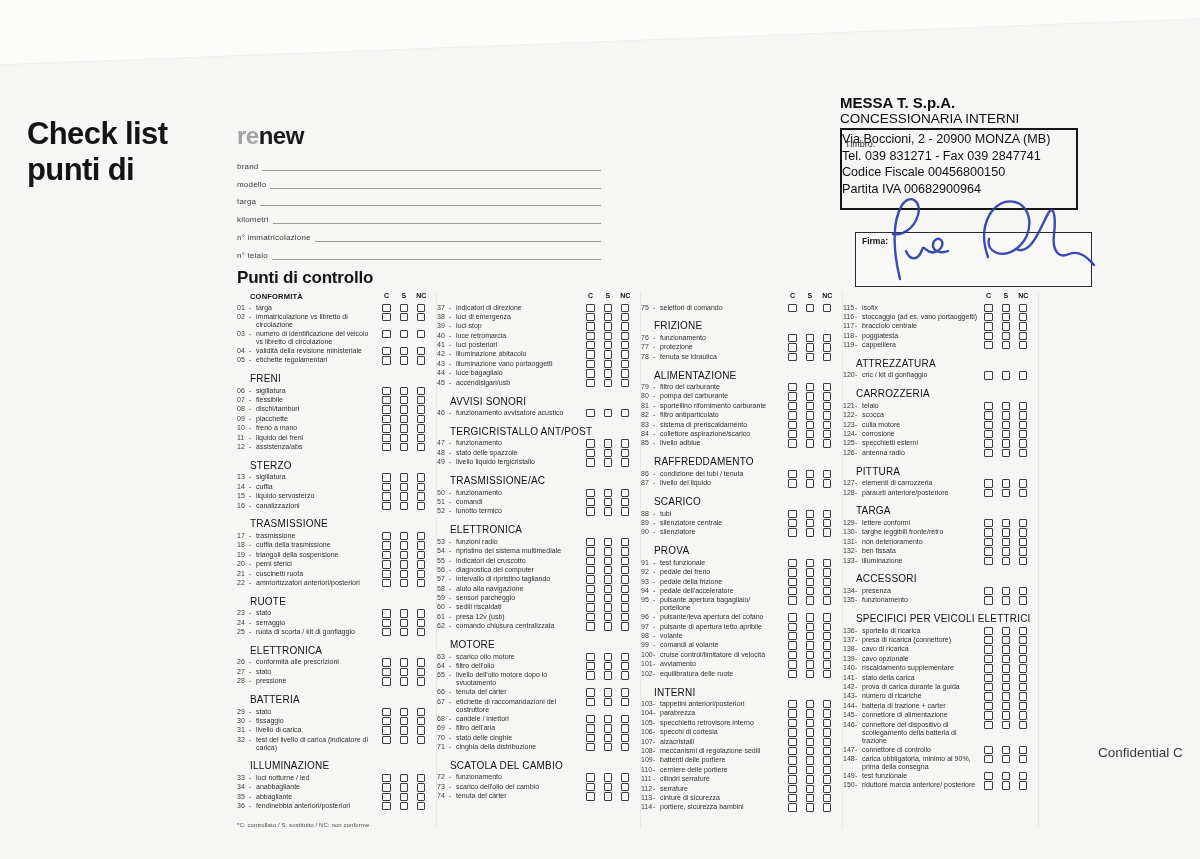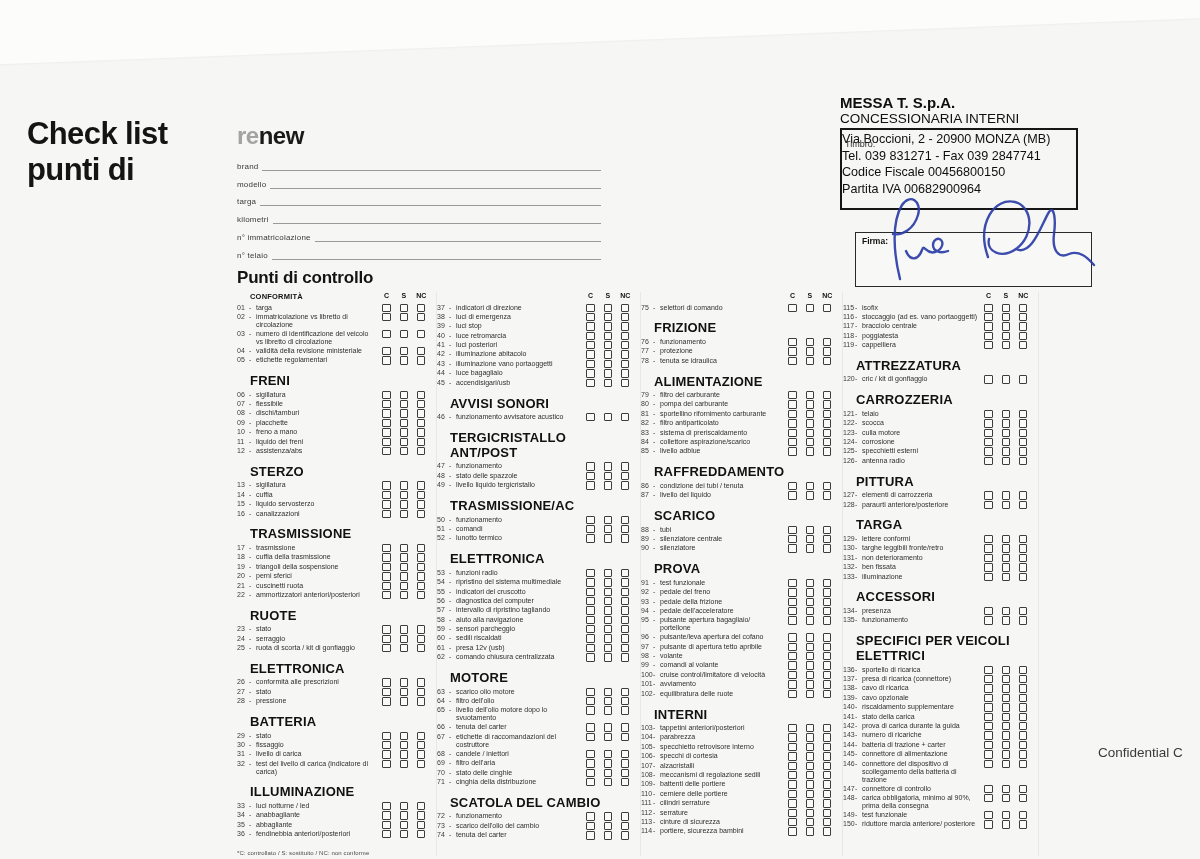--- a/index.html
+++ b/index.html
@@ -37,21 +37,21 @@
   .checklist{position:absolute;left:237px;top:292px;display:flex;}
   .col{box-sizing:border-box;padding-right:6px;border-right:1px solid rgba(0,0,0,0.055);}
   .col0{width:200px;}
   .col1w{width:204px;}
   .col2w{width:202px;}
   .col3w{width:196px;}
   .col-head{display:flex;align-items:flex-start;height:11px;}
   .head-title{flex:1;font-size:7.5px;font-weight:700;color:#111;padding-left:13px;letter-spacing:0.2px;}
   .marks{width:52px;display:flex;flex-shrink:0;}
   .mark{width:17.3px;text-align:center;font-size:7px;font-weight:700;color:#111;}
-  .sec-title{font-size:13px;font-weight:700;color:#111;margin:8px 0 2px 13px;letter-spacing:0.2px;}
+  .sec-title{font-size:10px;font-weight:400;color:#111;margin:8px 0 2px 13px;letter-spacing:0.2px;}
   .row{display:flex;align-items:flex-start;padding:0.5px 0;}
   .num{width:12px;flex-shrink:0;font-size:7px;color:#3b3b3b;line-height:8px;}
   .dash{width:7px;flex-shrink:0;font-size:7px;color:#3b3b3b;line-height:8px;text-align:left;}
   .lbl{flex:1;font-size:7px;color:#2e2e2e;line-height:8px;padding-right:2px;}
   .cbs{width:52px;display:flex;flex-shrink:0;}
   .cb-cell{width:17.3px;display:flex;justify-content:center;}
   .cb{width:6.4px;height:6.4px;border:1px solid #3d3d3d;border-radius:1px;background:#fafaf8;}
   .footnote{font-size:6px;color:#4a4a4a;margin-top:11px;letter-spacing:0.1px;}
 
   .confidential{position:absolute;left:1098px;top:745px;font-size:13.5px;color:#3a3a3a;}

